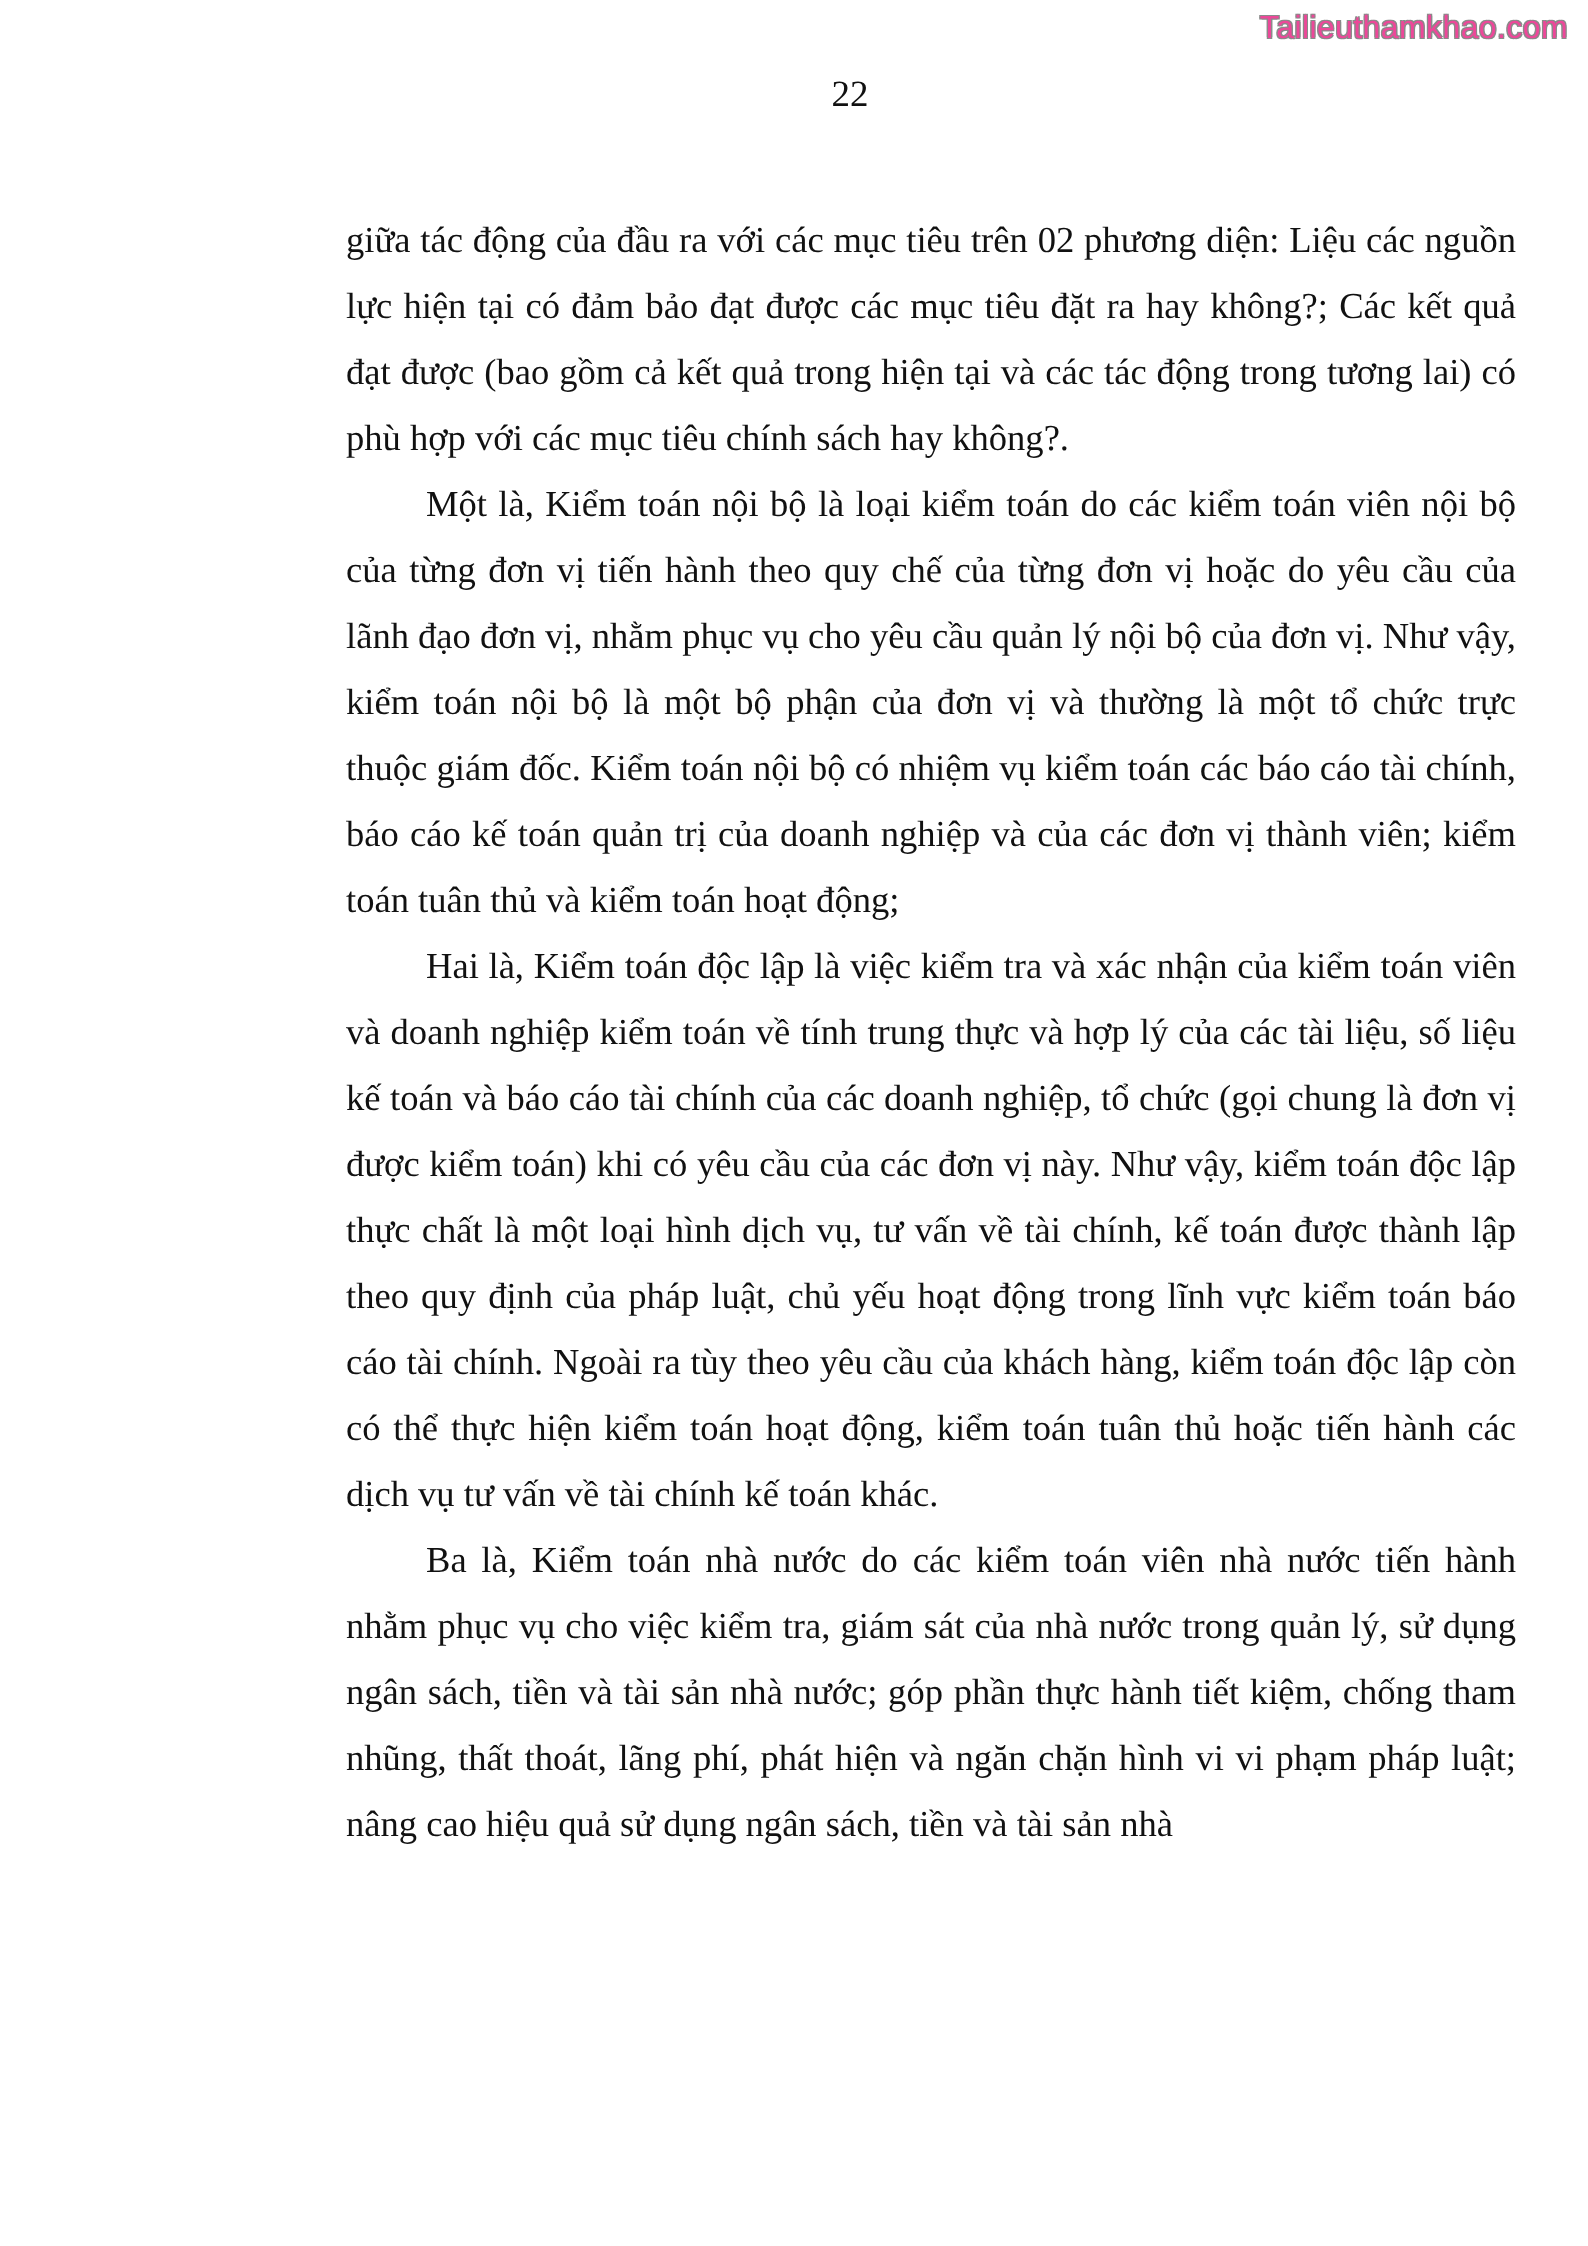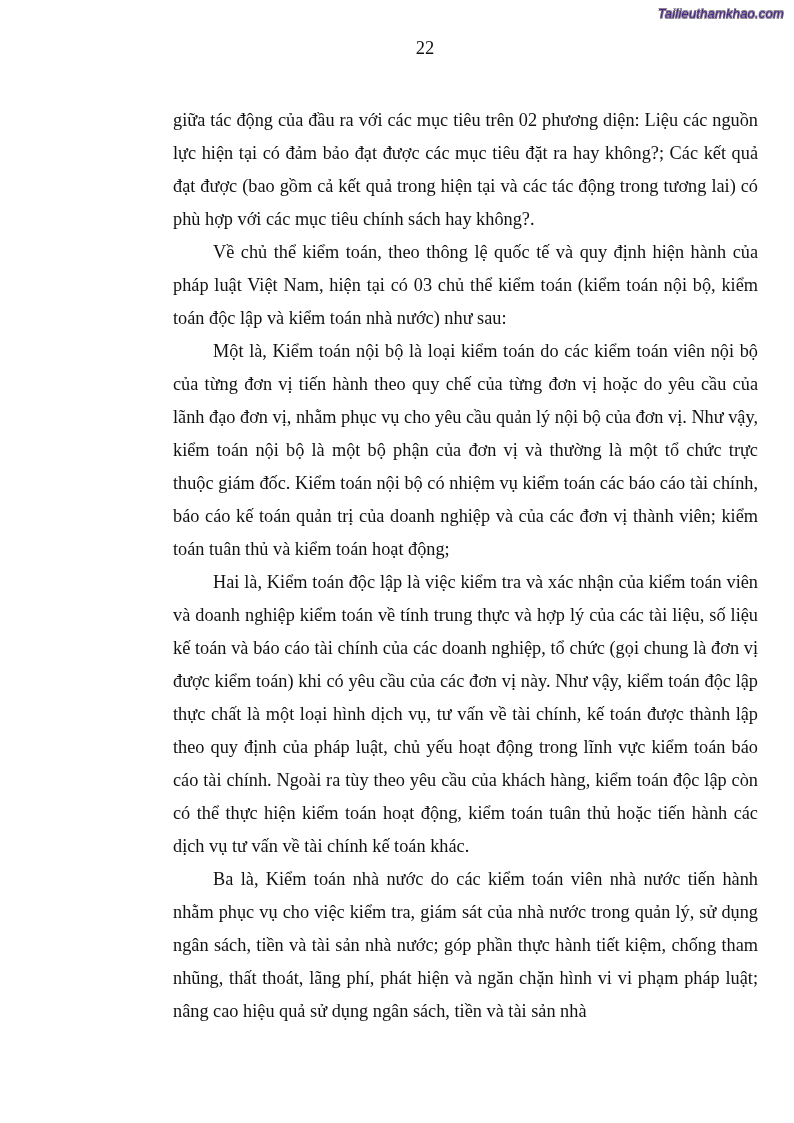--- a/index.html
+++ b/index.html
@@ -1,22 +1,21 @@
 <!DOCTYPE html>
 <html><head>
 <meta charset="utf-8">
 <style>
   html, body { margin: 0; padding: 0; background: #ffffff; }
   body { width: 794px; height: 1123px; position: relative; overflow: hidden; }
   .watermark {
     position: absolute; top: 6px; right: 10px;
-    font-family: "Liberation Sans", sans-serif; font-size: 13px;
-    color: #4c1d95; letter-spacing: 0.2px;
+    font-family: "Liberation Sans", sans-serif; font-size: 16px;
+    color: #ec4899; letter-spacing: 0.2px;
     text-shadow: -0.6px -0.6px 0 #8a8a8a, 0.6px -0.6px 0 #8a8a8a, -0.6px 0.6px 0 #8a8a8a, 0.6px 0.6px 0 #8a8a8a;
-    font-style: italic;
   }
   .page-number {
     position: absolute; top: 38px; left: 0; width: 850px; text-align: center;
     font-family: "Liberation Serif", serif; font-size: 18.5px; color: #111;
   }
   .content {
     position: absolute; top: 104px; left: 133px; width: 585px;
     font-family: "Liberation Serif", serif; font-size: 18.3px; line-height: 33px;
     color: #111; text-align: justify; margin-left: 40px;
   }
@@ -27,19 +26,16 @@
 </head>
 <body>
 
 <div class="watermark">Tailieuthamkhao.com</div>
 <div class="page-number">22</div>
 
 <div class="content">
   <p>
     <span>giữa tác động của đầu ra với các mục tiêu trên 02 phương diện: Liệu các nguồn lực hiện tại có đảm bảo đạt được các mục tiêu đặt ra hay không?; Các kết quả đạt được (bao gồm cả kết quả trong hiện tại và các tác động trong tương lai) có phù hợp với các mục tiêu chính sách hay không?.</span>
   </p>
-  <p class="indent">
-    <span>Về chủ thể kiểm toán, theo thông lệ quốc tế và quy định hiện hành của pháp luật Việt Nam, hiện tại có 03 chủ thể kiểm toán (kiểm toán nội bộ, kiểm toán độc lập và kiểm toán nhà nước) như sau:</span>
-  </p>
   <p class="indent"><span class="u">Một là,</span><span> Kiểm toán nội bộ là loại kiểm toán do các kiểm toán viên nội bộ của từng đơn vị tiến hành theo quy chế của từng đơn vị hoặc do yêu cầu của lãnh đạo đơn vị, nhằm phục vụ cho yêu cầu quản lý nội bộ của đơn vị. Như vậy, kiểm toán nội bộ là một bộ phận của đơn vị và thường là một tổ chức trực thuộc giám đốc. Kiểm toán nội bộ có nhiệm vụ kiểm toán các báo cáo tài chính, báo cáo kế toán quản trị của doanh nghiệp và của các đơn vị thành viên; kiểm toán tuân thủ và kiểm toán hoạt động;</span></p>
   <p class="indent"><span class="u">Hai là,</span><span> Kiểm toán độc lập là việc kiểm tra và xác nhận của kiểm toán viên và doanh nghiệp kiểm toán về tính trung thực và hợp lý của các tài liệu, số liệu kế toán và báo cáo tài chính của các doanh nghiệp, tổ chức (gọi chung là đơn vị được kiểm toán) khi có yêu cầu của các đơn vị này. Như vậy, kiểm toán độc lập thực chất là một loại hình dịch vụ, tư vấn về tài chính, kế toán được thành lập theo quy định của pháp luật, chủ yếu hoạt động trong lĩnh vực kiểm toán báo cáo tài chính. Ngoài ra tùy theo yêu cầu của khách hàng, kiểm toán độc lập còn có thể thực hiện kiểm toán hoạt động, kiểm toán tuân thủ hoặc tiến hành các dịch vụ tư vấn về tài chính kế toán khác.</span></p>
   <p class="indent"><span class="u">Ba là</span><span>, Kiểm toán nhà nước do các kiểm toán viên nhà nước tiến hành nhằm phục vụ cho việc kiểm tra, giám sát của nhà nước trong quản lý, sử dụng ngân sách, tiền và tài sản nhà nước; góp phần thực hành tiết kiệm, chống tham nhũng, thất thoát, lãng phí, phát hiện và ngăn chặn hình vi vi phạm pháp luật; nâng cao hiệu quả sử dụng ngân sách, tiền và tài sản nhà</span></p>
 </div>
 
 </body></html>

